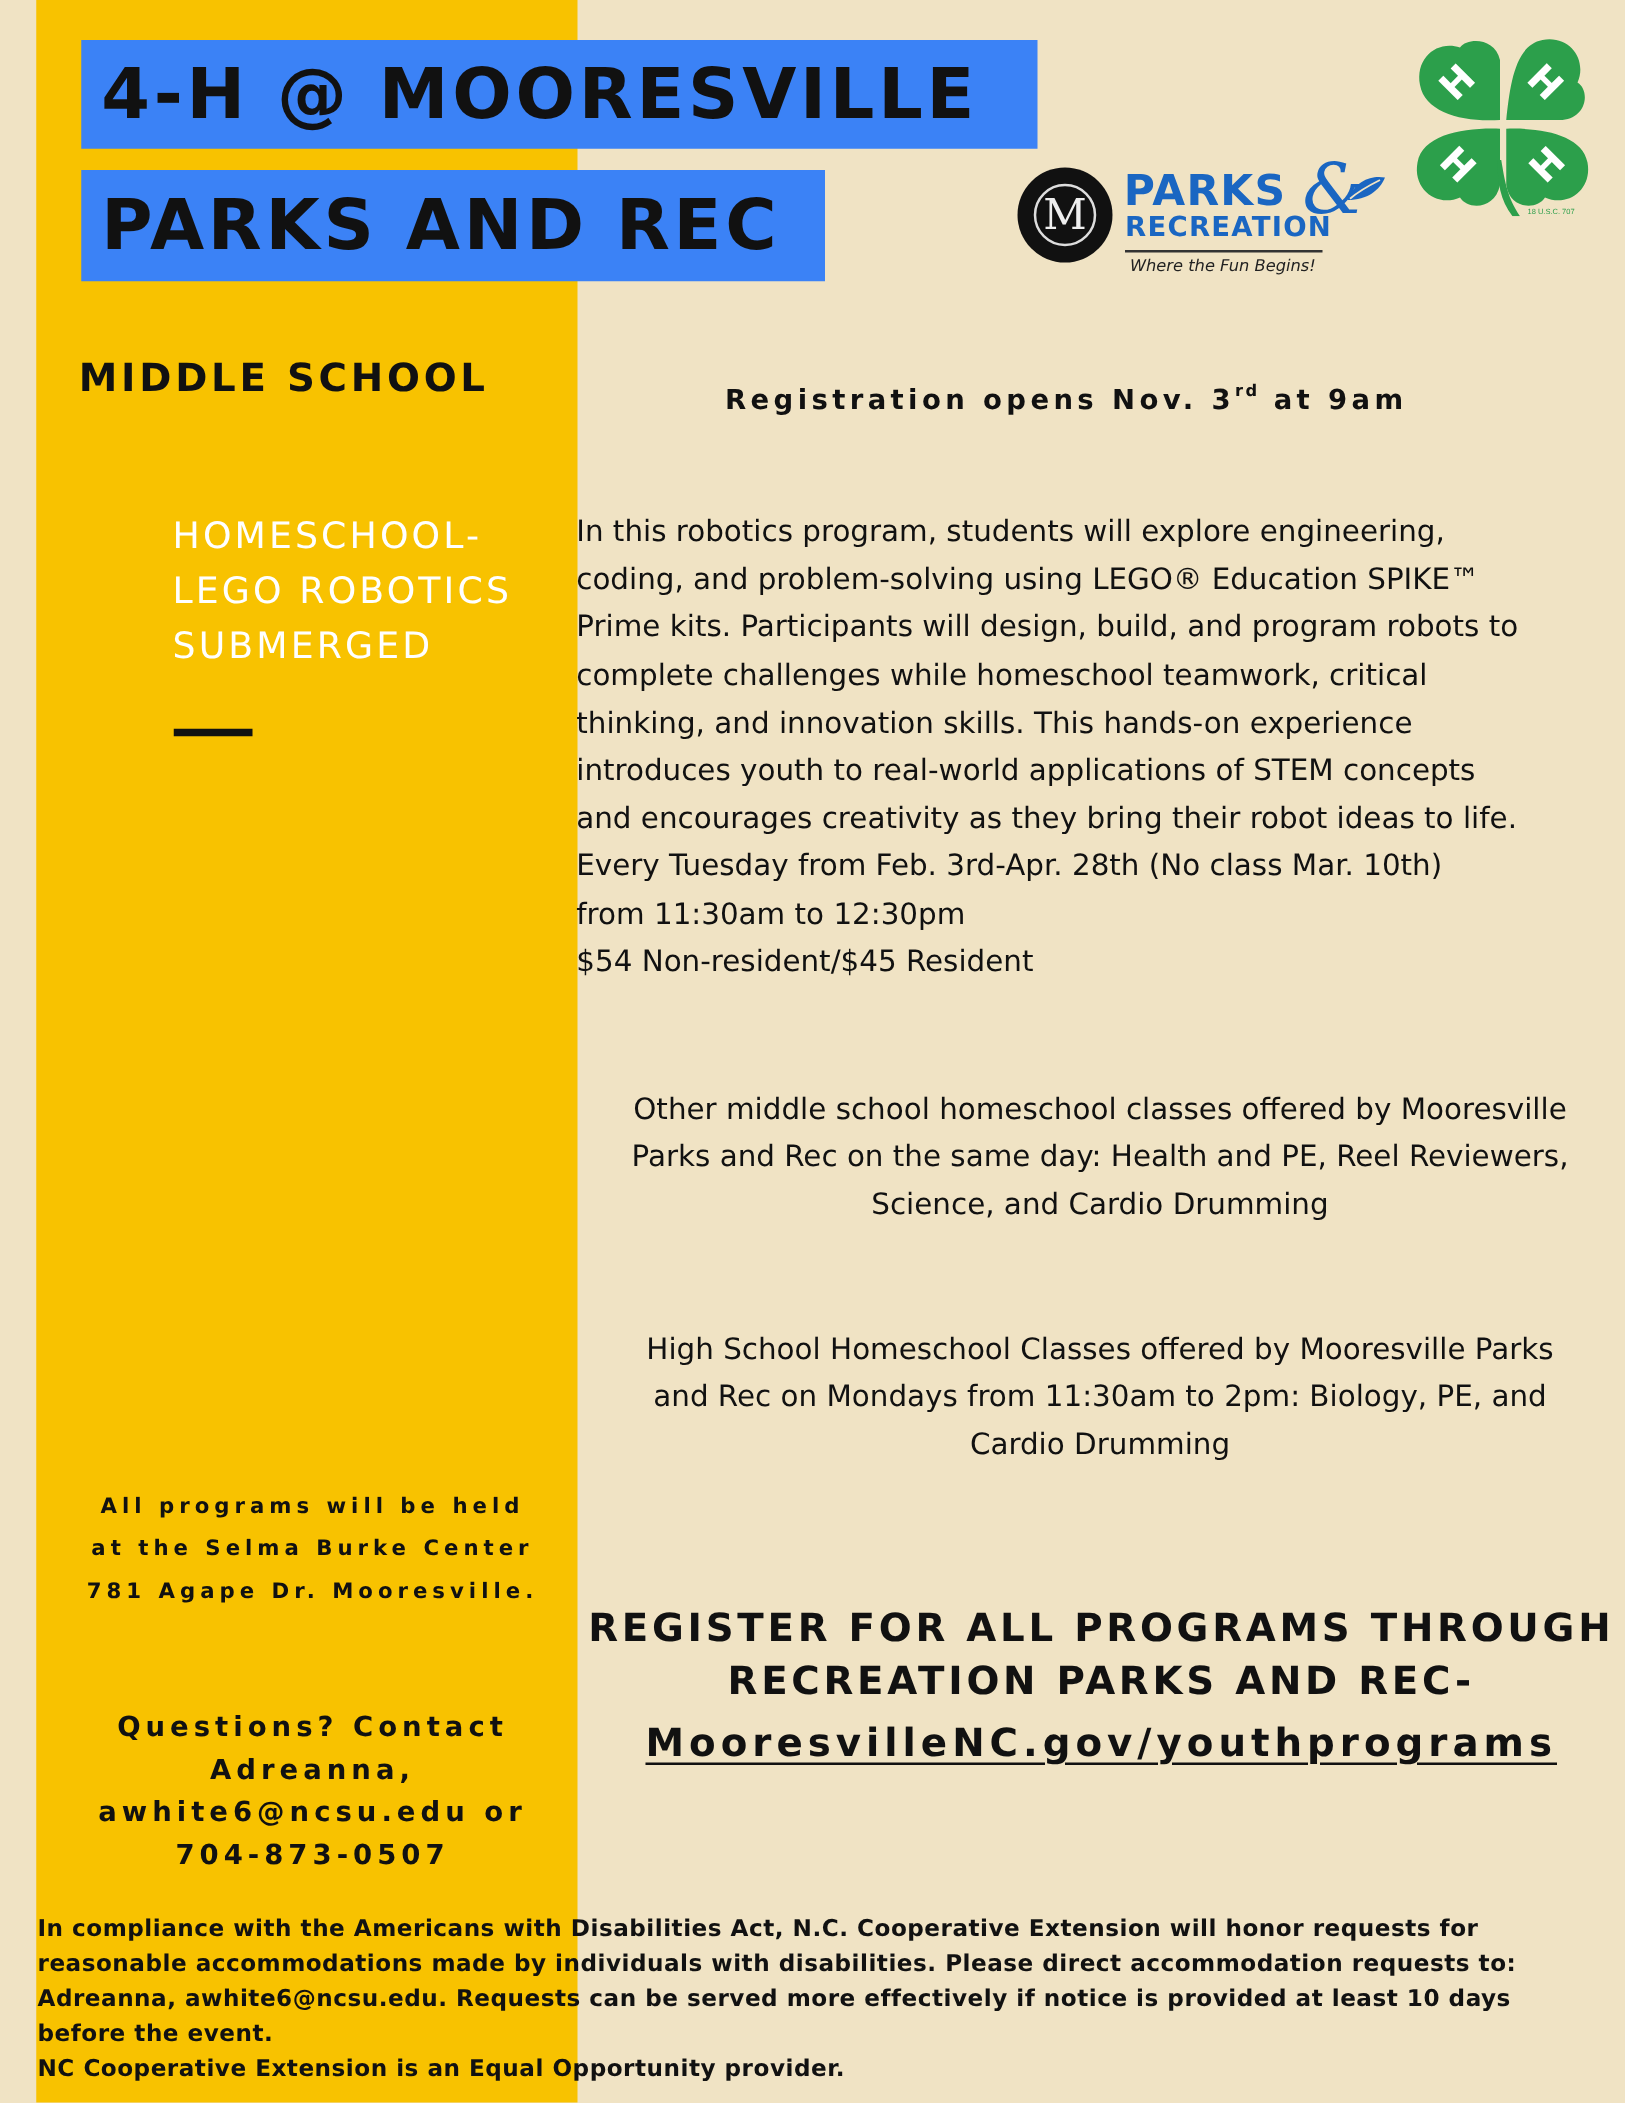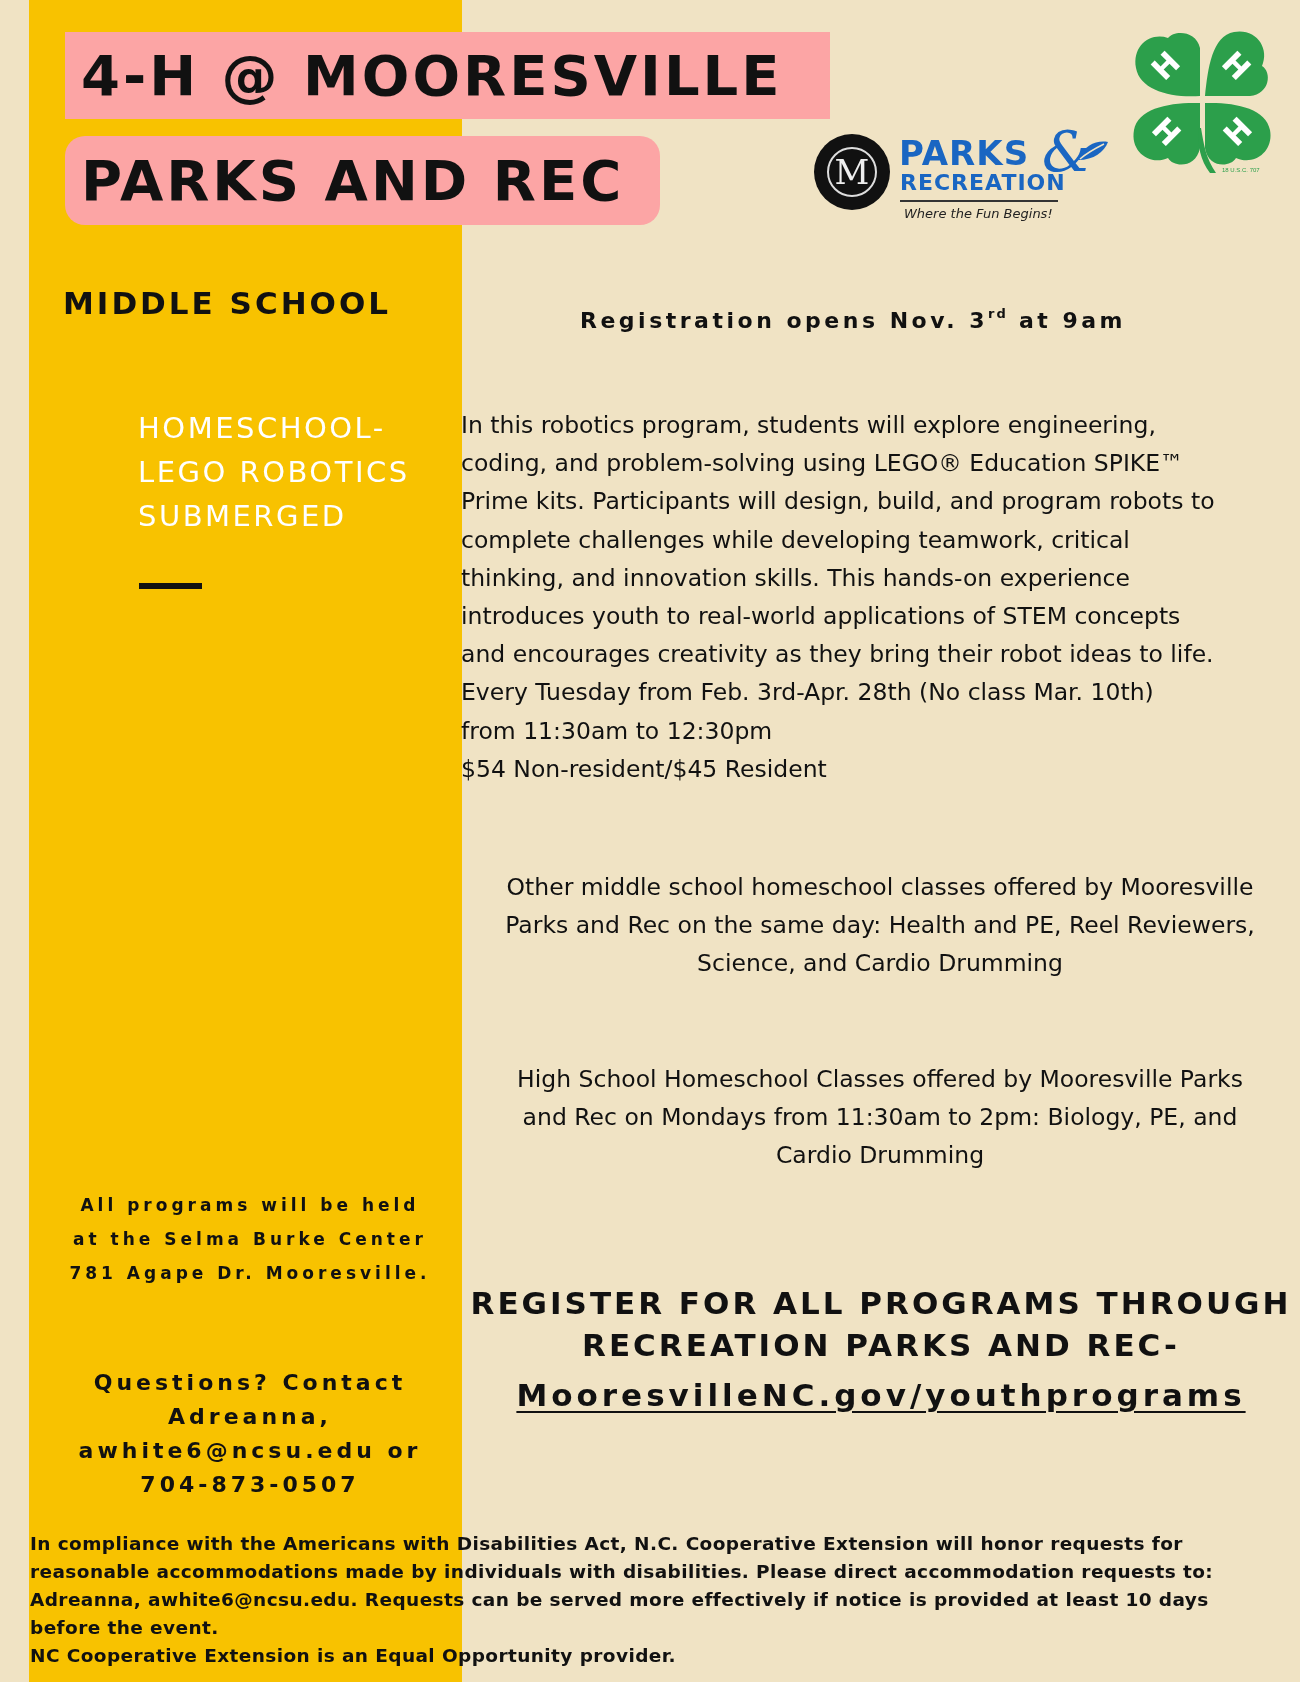--- a/index.html
+++ b/index.html
@@ -9,27 +9,27 @@
     background: #f0e3c4;
     font-family: "Liberation Sans", sans-serif;
     color: #111;
     overflow: hidden;
   }
   .yellow-panel {
     position: absolute; left: 29px; top: 0; width: 433px; height: 1682px;
     background: #f8c200;
   }
   .title-box {
-    position: absolute; left: 65px; background: #fca5a5;
+    position: absolute; left: 65px; background: #3b82f6;
     font-family: "DejaVu Sans", sans-serif; font-weight: bold;
     color: #111; letter-spacing: 3px; white-space: nowrap;
     display: flex; align-items: center;
   }
   .title-1 { top: 32px; width: 765px; height: 87px; font-size: 56px; padding-left: 16px; }
-  .title-2 { top: 136px; width: 595px; height: 89px; font-size: 56px; padding-left: 16px; border-radius: 20px; }
+  .title-2 { top: 136px; width: 595px; height: 89px; font-size: 56px; padding-left: 16px; }
 
   .mpr-logo { position: absolute; left: 814px; top: 130px; width: 300px; height: 100px; }
   .seal {
     position: absolute; left: 0; top: 4px; width: 76px; height: 76px; border-radius: 50%;
     background: #111; display: flex; align-items: center; justify-content: center;
   }
   .seal-inner {
     width: 50px; height: 50px; border-radius: 50%; border: 2px solid #ddd;
     background: #111; color: #eee; font-family: "DejaVu Serif", serif; font-size: 34px;
     display: flex; align-items: center; justify-content: center; line-height: 1;
@@ -166,21 +166,21 @@
   <div>HOMESCHOOL-</div>
   <div>LEGO ROBOTICS</div>
   <div>SUBMERGED</div>
 </div>
 <div class="title-dash"></div>
 
 <div class="description">
   <div>In this robotics program, students will explore engineering,</div>
   <div>coding, and problem-solving using LEGO® Education SPIKE™</div>
   <div>Prime kits. Participants will design, build, and program robots to</div>
-  <div>complete challenges while developing teamwork, critical</div>
+  <div>complete challenges while homeschool teamwork, critical</div>
   <div>thinking, and innovation skills. This hands-on experience</div>
   <div>introduces youth to real-world applications of STEM concepts</div>
   <div>and encourages creativity as they bring their robot ideas to life.</div>
   <div>Every Tuesday from Feb. 3rd-Apr. 28th (No class Mar. 10th)</div>
   <div>from 11:30am to 12:30pm</div>
   <div>$54 Non-resident/$45 Resident</div>
 </div>
 
 <div class="centered-block other-ms">
   <div>Other middle school homeschool classes offered by Mooresville</div>

